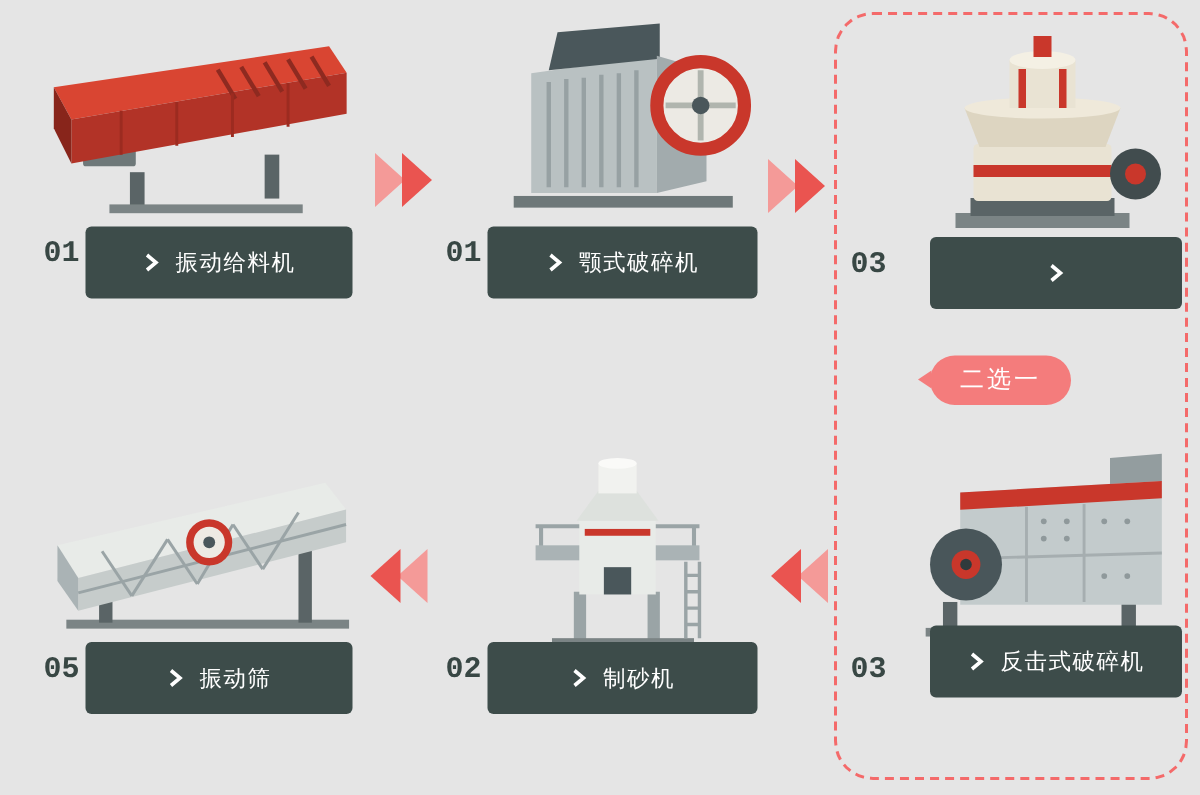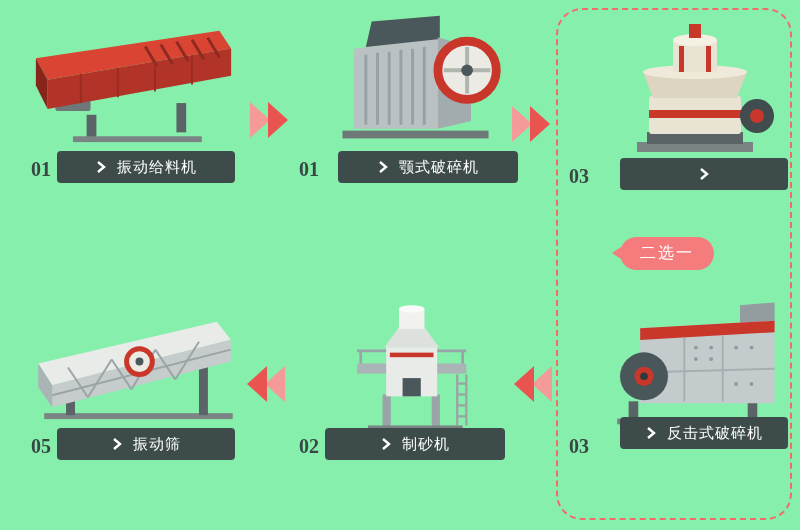--- a/index.html
+++ b/index.html
@@ -1,31 +1,31 @@
 <!DOCTYPE html>
 <html><head>
 <meta charset="utf-8">
 <style>
   html,body{margin:0;padding:0;background:#fff;}
   .canvas{
-    position:relative;width:800px;height:530px;background:#86efac;overflow:hidden;
-    font-family:Liberation Serif, serif;
+    position:relative;width:800px;height:530px;background:#e5e5e5;overflow:hidden;
+    font-family:Liberation Mono, monospace;
   }
   .dashed-box{
     position:absolute;left:556px;top:8px;width:236px;height:512px;
     border:2px dashed #f46a6a;border-radius:26px;box-sizing:border-box;
   }
   .machine{position:absolute;}
   .machine svg{width:100%;height:100%;display:block;}
   .step-num{
     position:absolute;width:30px;text-align:center;
     font-size:20px;font-weight:bold;color:#384744;
   }
   .step-pill{
-    position:absolute;height:32px;background:#3d4c4a;border-radius:4px;
+    position:absolute;height:48px;background:#3d4c4a;border-radius:4px;
     color:#ffffff;display:flex;align-items:center;justify-content:center;gap:10px;
     font-size:15px;letter-spacing:1px;box-sizing:border-box;
   }
   .pill-arrow{display:flex;align-items:center;}
   .flow-arrow{position:absolute;width:44px;height:36px;}
   .flow-arrow.left{transform:scaleX(-1);}
   .page-title{
     position:absolute;left:28px;top:242px;
     font-size:27px;font-weight:bold;color:#e73528;letter-spacing:2px;white-space:nowrap;
   }
@@ -101,21 +101,21 @@
       <polygon points="118,26 152,36 152,112 118,120" fill="#a2abad"></polygon>
       <circle cx="148" cy="60" r="30" fill="#eceae4" stroke="#c9372b" stroke-width="9"></circle>
       <g stroke="#b0b5ae" stroke-width="4">
         <line x1="148" y1="36" x2="148" y2="84"></line>
         <line x1="124" y1="60" x2="172" y2="60"></line>
       </g>
       <circle cx="148" cy="60" r="6" fill="#4a575b"></circle>
     </svg>
   </div>
   <div class="step-num" style="left:294px;top:158px">01</div>
-  <div class="step-pill" style="left:338px;top:151px;width:180px">
+  <div class="step-pill" style="left:325px;top:151px;width:180px">
     <span class="pill-arrow">
       <svg width="12" height="14" viewBox="0 0 12 14">
           <polyline points="3,2 9,7 3,12" fill="none" stroke="#fff" stroke-width="2.4"></polyline>
         </svg>
     </span>
     <span>颚式破碎机</span>
   </div>
 
   <svg class="flow-arrow" style="left:510px;top:106px" viewBox="0 0 44 36">
     <polygon points="2,0 22,18 2,36" fill="#f49a98"></polygon>

